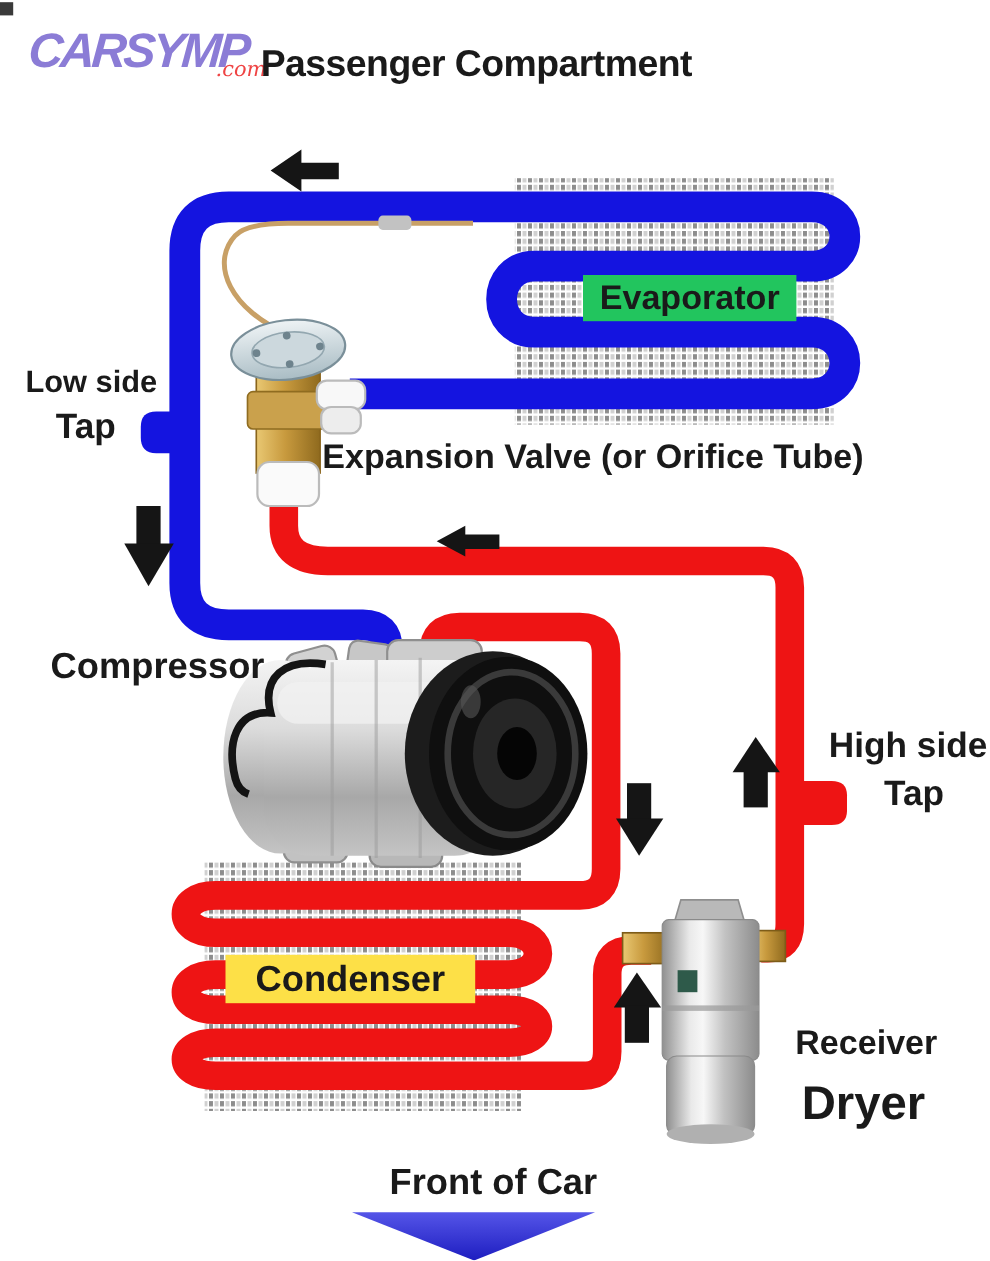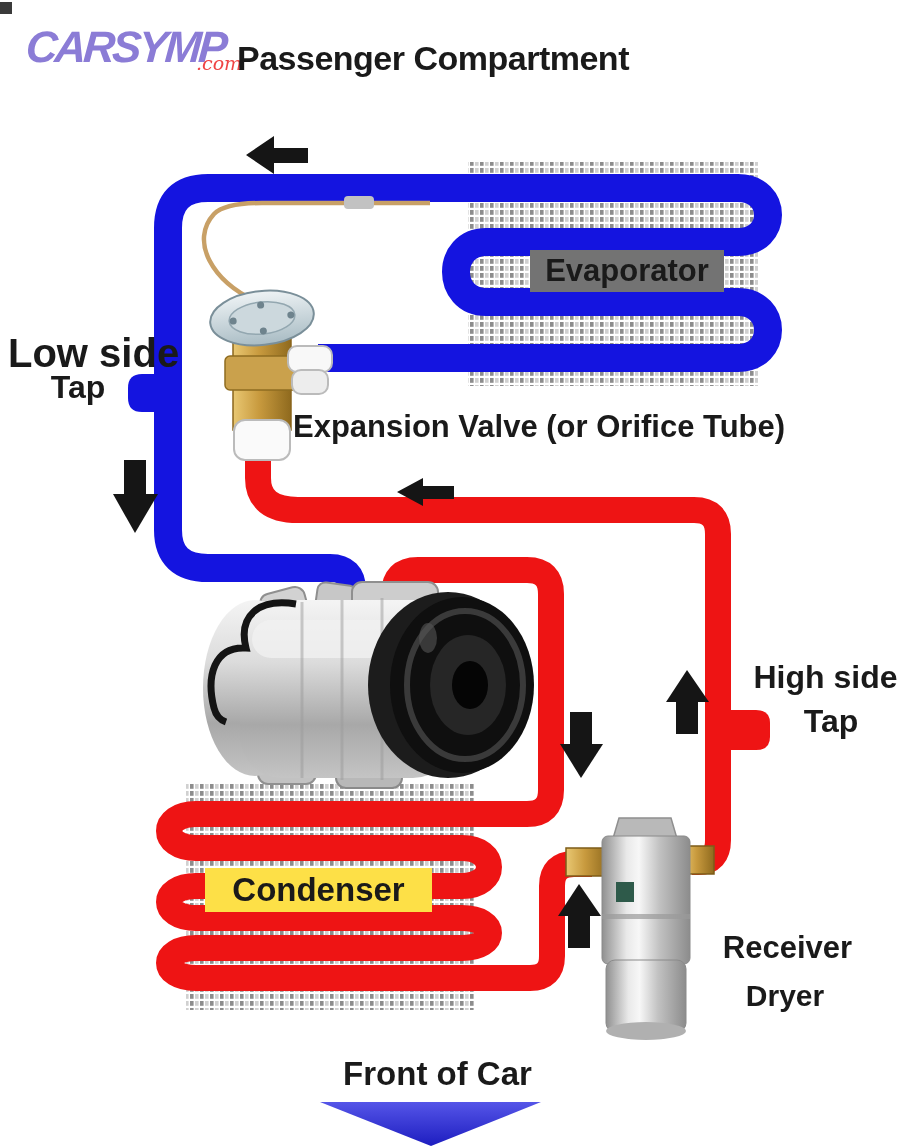--- a/index.html
+++ b/index.html
@@ -5,33 +5,33 @@
   html,body{margin:0;padding:0;background:#ffffff;}
   #stage{position:relative;width:900px;height:1146px;background:#ffffff;overflow:hidden;
          font-family:"Liberation Sans", sans-serif;}
   .lbl{position:absolute;font-weight:bold;color:#1a1a1a;line-height:1.08;white-space:nowrap;}
   .ctr{text-align:center;}
   #logo-brand{position:absolute;left:26px;top:22px;font-size:44px;font-weight:bold;
      font-style:italic;letter-spacing:-3px;color:#8b7cd6;transform:skewX(-4deg);}
   #logo-tld{position:absolute;left:196px;top:52px;font-size:19px;font-style:italic;
      color:#ef4444;font-family:"DejaVu Serif", serif;}
   #page-title{left:237px;top:40px;font-size:34px;letter-spacing:-0.5px;}
-  #evap-label{left:530px;top:250px;width:194px;height:42px;font-size:31px;background:#737373;
+  #evap-label{left:530px;top:250px;width:194px;height:42px;font-size:31px;background:#22c55e;
      display:flex;align-items:center;justify-content:center;}
-  #xv-label{left:293px;top:410px;font-size:31px;}
-  #low1{left:8px;top:332px;width:150px;font-size:40px;}
+  #xv-label{left:293px;top:398px;font-size:31px;}
+  #low1{left:8px;top:332px;width:150px;font-size:28px;}
   #low2{left:8px;top:370px;width:140px;font-size:32px;}
   #comp-label{left:46px;top:587px;font-size:33px;}
   #cond-label{left:205px;top:868px;width:227px;height:44px;font-size:33px;background:#fde047;
      display:flex;align-items:center;justify-content:center;}
   #high1{left:748px;top:660px;width:155px;font-size:32px;}
   #high2{left:748px;top:704px;width:166px;font-size:32px;}
   #rd1{left:710px;top:931px;width:155px;font-size:31px;}
-  #rd2{left:710px;top:980px;width:150px;font-size:30px;}
-  #foc-label{left:330px;top:1056px;width:215px;font-size:33px;}
+  #rd2{left:710px;top:980px;width:150px;font-size:43px;}
+  #foc-label{left:341px;top:1056px;width:215px;font-size:33px;}
   svg{position:absolute;left:0;top:0;}
 </style>
 </head>
 <body>
 
 <div id="stage">
 
   <svg width="900" height="1146" viewBox="0 0 900 1146">
     <defs>
       <pattern id="fins" width="10" height="7" patternUnits="userSpaceOnUse">
@@ -158,19 +158,20 @@
   </svg>
 
   <div id="logo-brand">CARSYMP</div>
   <div id="logo-tld">.com</div>
 
   <div class="lbl" id="page-title">Passenger Compartment</div>
   <div class="lbl" id="evap-label">Evaporator</div>
   <div class="lbl" id="xv-label">Expansion Valve (or Orifice Tube)</div>
   <div class="lbl ctr" id="low1">Low side</div>
   <div class="lbl ctr" id="low2">Tap</div>
+  <div class="lbl" id="comp-label">Compressor</div>
   <div class="lbl" id="cond-label">Condenser</div>
   <div class="lbl ctr" id="high1">High side</div>
   <div class="lbl ctr" id="high2">Tap</div>
   <div class="lbl ctr" id="rd1">Receiver</div>
   <div class="lbl ctr" id="rd2">Dryer</div>
   <div class="lbl ctr" id="foc-label">Front of Car</div>
 </div>
 
 </body></html>

